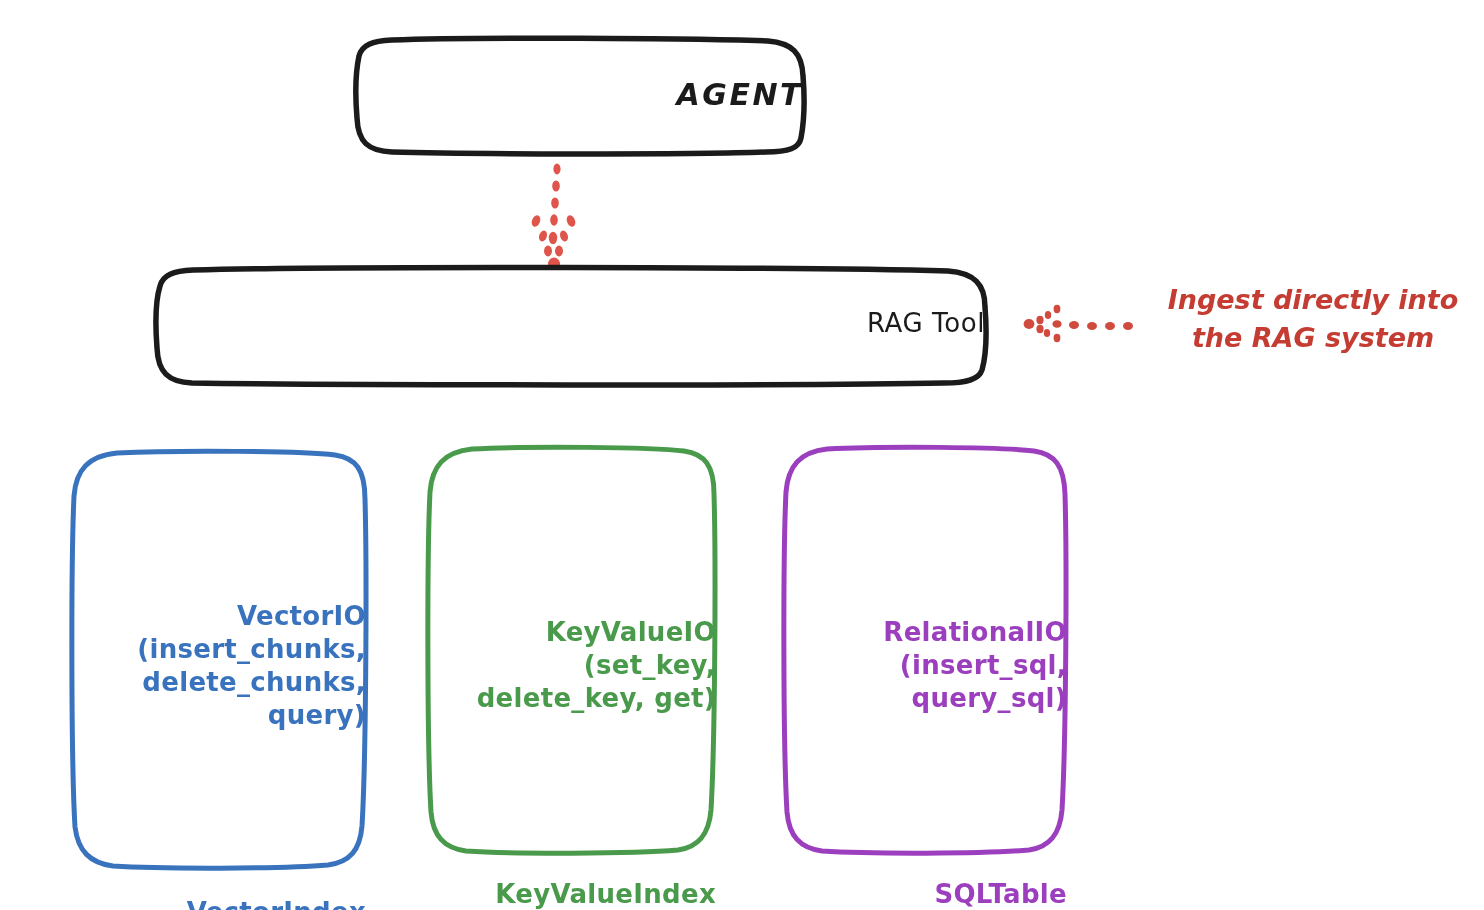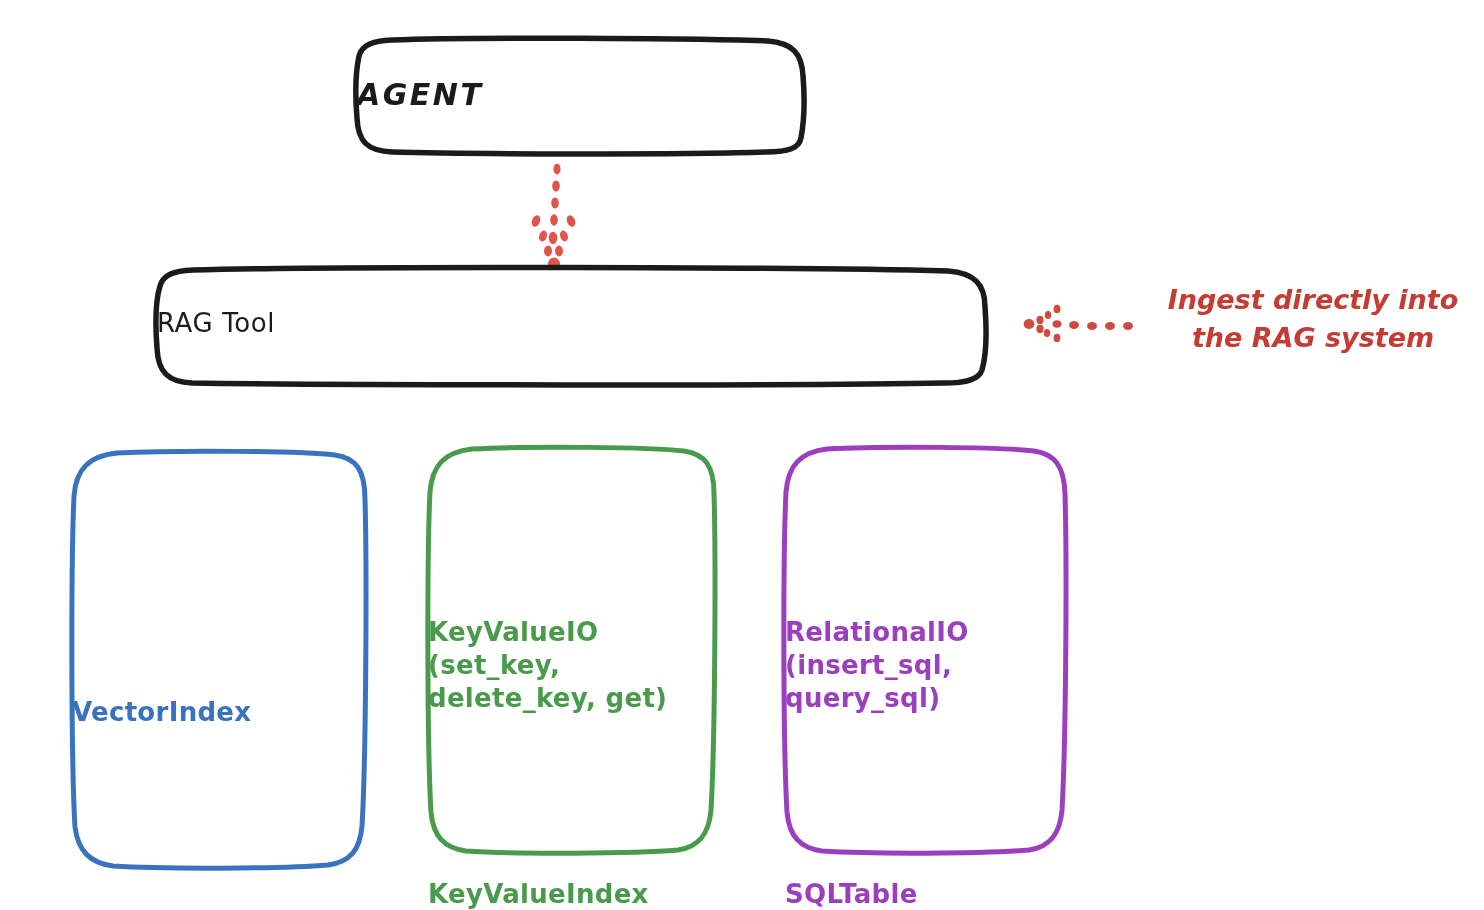--- a/index.html
+++ b/index.html
@@ -16,21 +16,21 @@
   }
   #canvas {
     position: absolute;
     left: 0;
     top: 0;
     width: 1484px;
     height: 910px;
   }
   .node-label {
     position: absolute;
-    text-align: left;
+    text-align: right;
     white-space: pre;
     line-height: 1.28;
     pointer-events: none;
     font-family: "DejaVu Sans", sans-serif;
   }
   .agent-label {
     left: 357px;
     top: 76px;
     width: 446px;
     font-size: 30px;
@@ -193,20 +193,24 @@
          C 788 466, 800 452, 827 449 Z" fill="#ffffff" stroke="#9b3fbe" stroke-width="5" stroke-linecap="round" stroke-linejoin="round"></path>
   </g>
 
 </svg>
 
 <div class="node-label agent-label">AGENT</div>
 
 <div class="node-label ragtool-label">RAG Tool</div>
 
 <div class="node-label leaf-label vector-label">
+  <span class="leaf-api">VectorIO
+(insert_chunks,
+delete_chunks,
+query)</span>
   <span class="leaf-spacer"></span>
   <span class="leaf-index">VectorIndex</span>
 </div>
 
 <div class="node-label leaf-label keyvalue-label">
   <span class="leaf-api">KeyValueIO
 (set_key,
 delete_key, get)</span>
   <span class="leaf-spacer"></span>
   <span class="leaf-index">KeyValueIndex</span>

